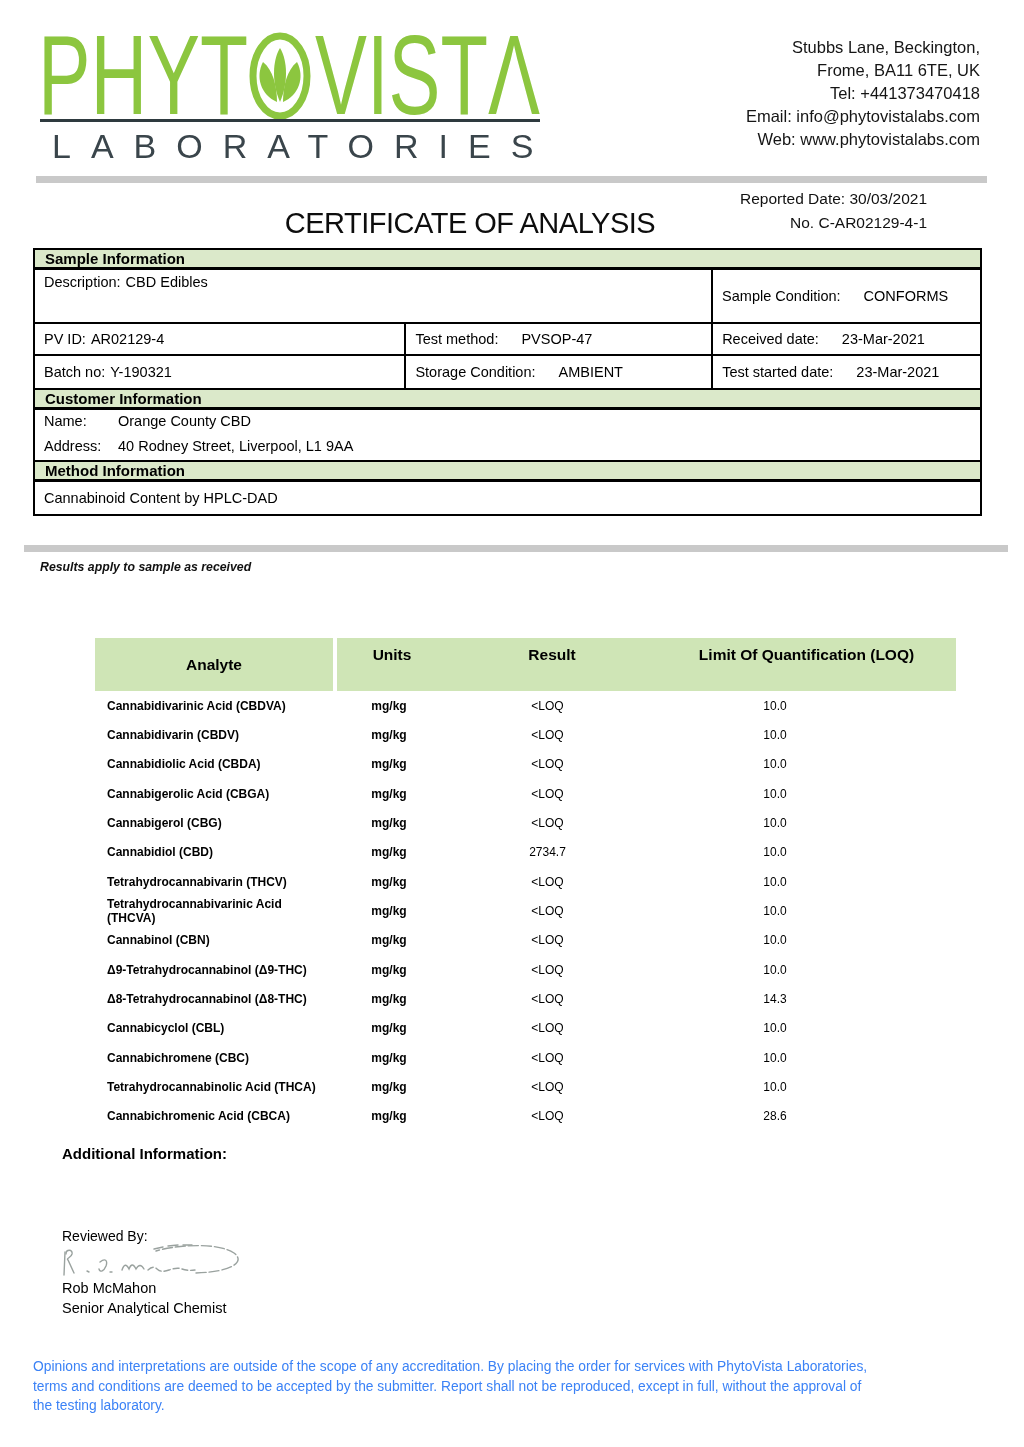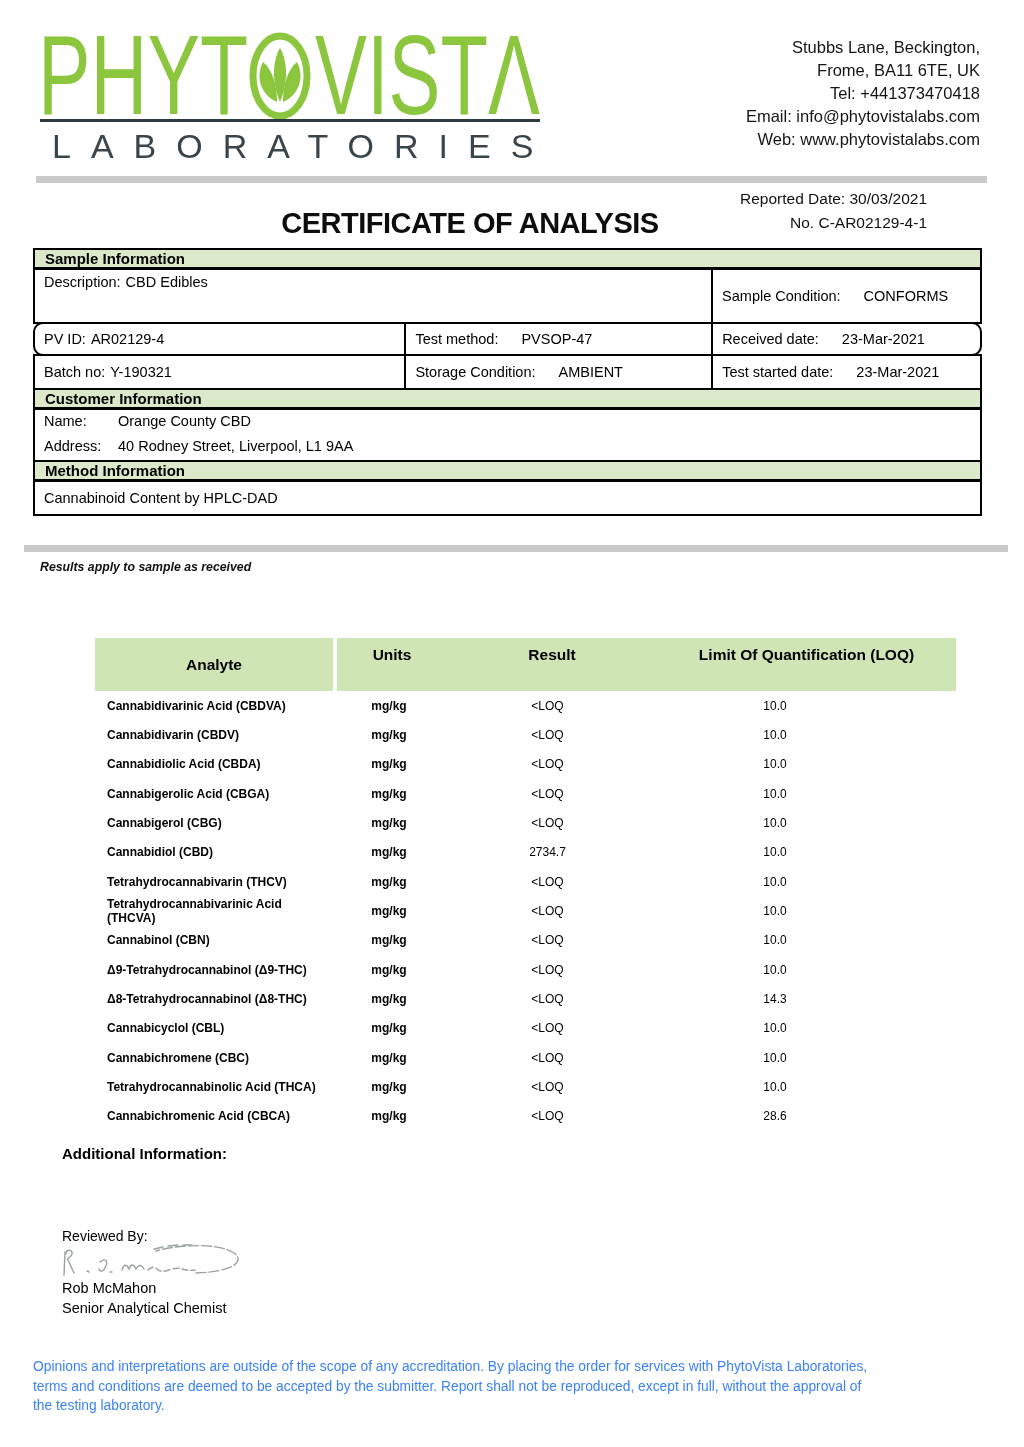--- a/index.html
+++ b/index.html
@@ -5,21 +5,21 @@
   html,body{margin:0;padding:0;background:#ffffff;}
   .page{position:relative;width:1024px;height:1447px;background:#fff;overflow:hidden;
         font-family:"Liberation Sans",sans-serif;color:#000;}
   .abs{position:absolute;}
 
   
   .contact{top:36px;right:44px;text-align:right;font-size:16.5px;line-height:23px;color:#151515;}
   .graybar{left:36px;width:951px;height:7px;background:#c9c9c9;}
   .labs{left:52px;top:127px;font-size:34px;letter-spacing:20px;color:#3a454b;white-space:nowrap;}
   .logorule{left:40px;top:119px;width:500px;height:3px;background:#2e3a3f;}
-  .coa-title{left:0;top:207px;width:940px;text-align:center;font-weight:bold;
+  .coa-title{left:0;top:207px;width:940px;text-align:center;font-weight:normal;
              font-size:29px;letter-spacing:-0.5px;color:#0d0d0d;}
   .repblock{top:187px;right:97px;text-align:right;font-size:15.5px;line-height:24px;color:#111;}
 
   
   .infostack{left:33px;top:250px;width:949px;}
   .secbar{background:#dbe9ca;border:2px solid #000;border-bottom:3px solid #000;
           margin-top:-2px;height:17px;line-height:17px;padding-left:10px;
           font-weight:bold;font-size:15px;}
   .irow{border:2px solid #000;margin-top:-2px;display:flex;box-sizing:border-box;
         font-size:14.5px;}
@@ -101,21 +101,21 @@
     <div class="irow" style="height:56px;">
       <div class="cell" style="width:679px;padding-top:4px;">
         <span class="lbl">Description:</span><span class="val">CBD Edibles</span>
       </div>
       <div class="cell vcenter" style="width:270px;">
         <span class="lbl">Sample Condition:</span>
           <span class="val">CONFORMS</span>
       </div>
     </div>
 
-    <div class="irow" style="height:34px;border-radius:10px;">
+    <div class="irow" style="height:34px;">
       <div class="cell vcenter" style="width:371px;">
         <span class="lbl">PV ID:</span>
           <span class="val">AR02129-4</span>
       </div>
       <div class="cell vcenter" style="width:308px;">
         <span class="lbl">Test method:</span>
           <span class="val">PVSOP-47</span>
       </div>
       <div class="cell vcenter" style="width:270px;">
         <span class="lbl">Received date:</span>

